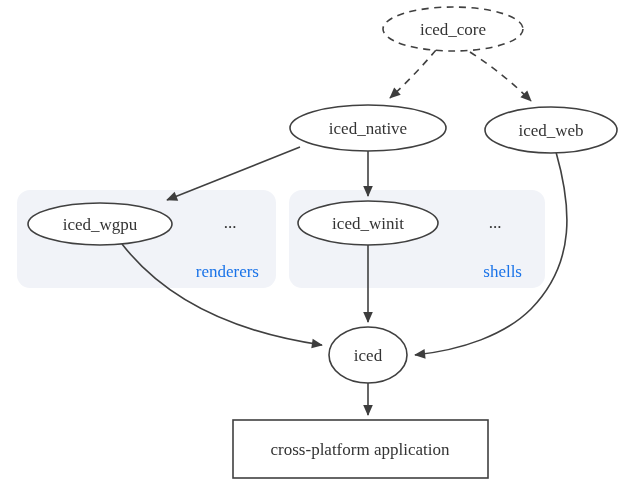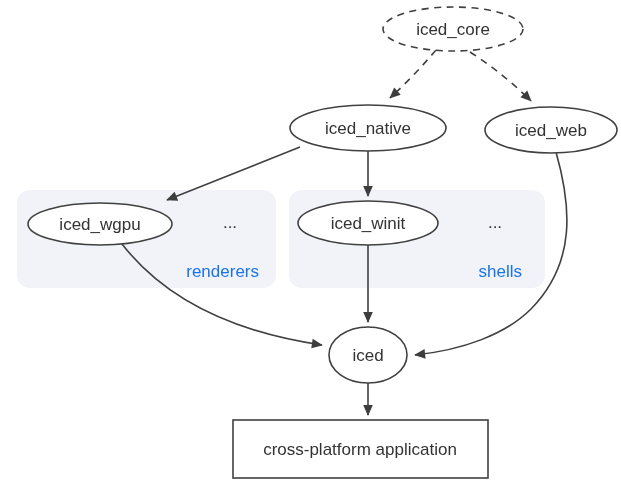--- a/index.html
+++ b/index.html
@@ -5,21 +5,21 @@
   html, body {
     margin: 0;
     padding: 0;
     background: #ffffff;
   }
   .canvas {
     position: relative;
     width: 621px;
     height: 483px;
     background: #ffffff;
-    font-family: Liberation Sans, sans-serif;
+    font-family: Liberation Serif, serif;
   }
   svg { display: block; }
   .node-shape {
     fill: #ffffff;
     stroke: #404040;
     stroke-width: 1.6;
   }
   .node-shape.dashed {
     stroke-dasharray: 7 5.5;
   }

